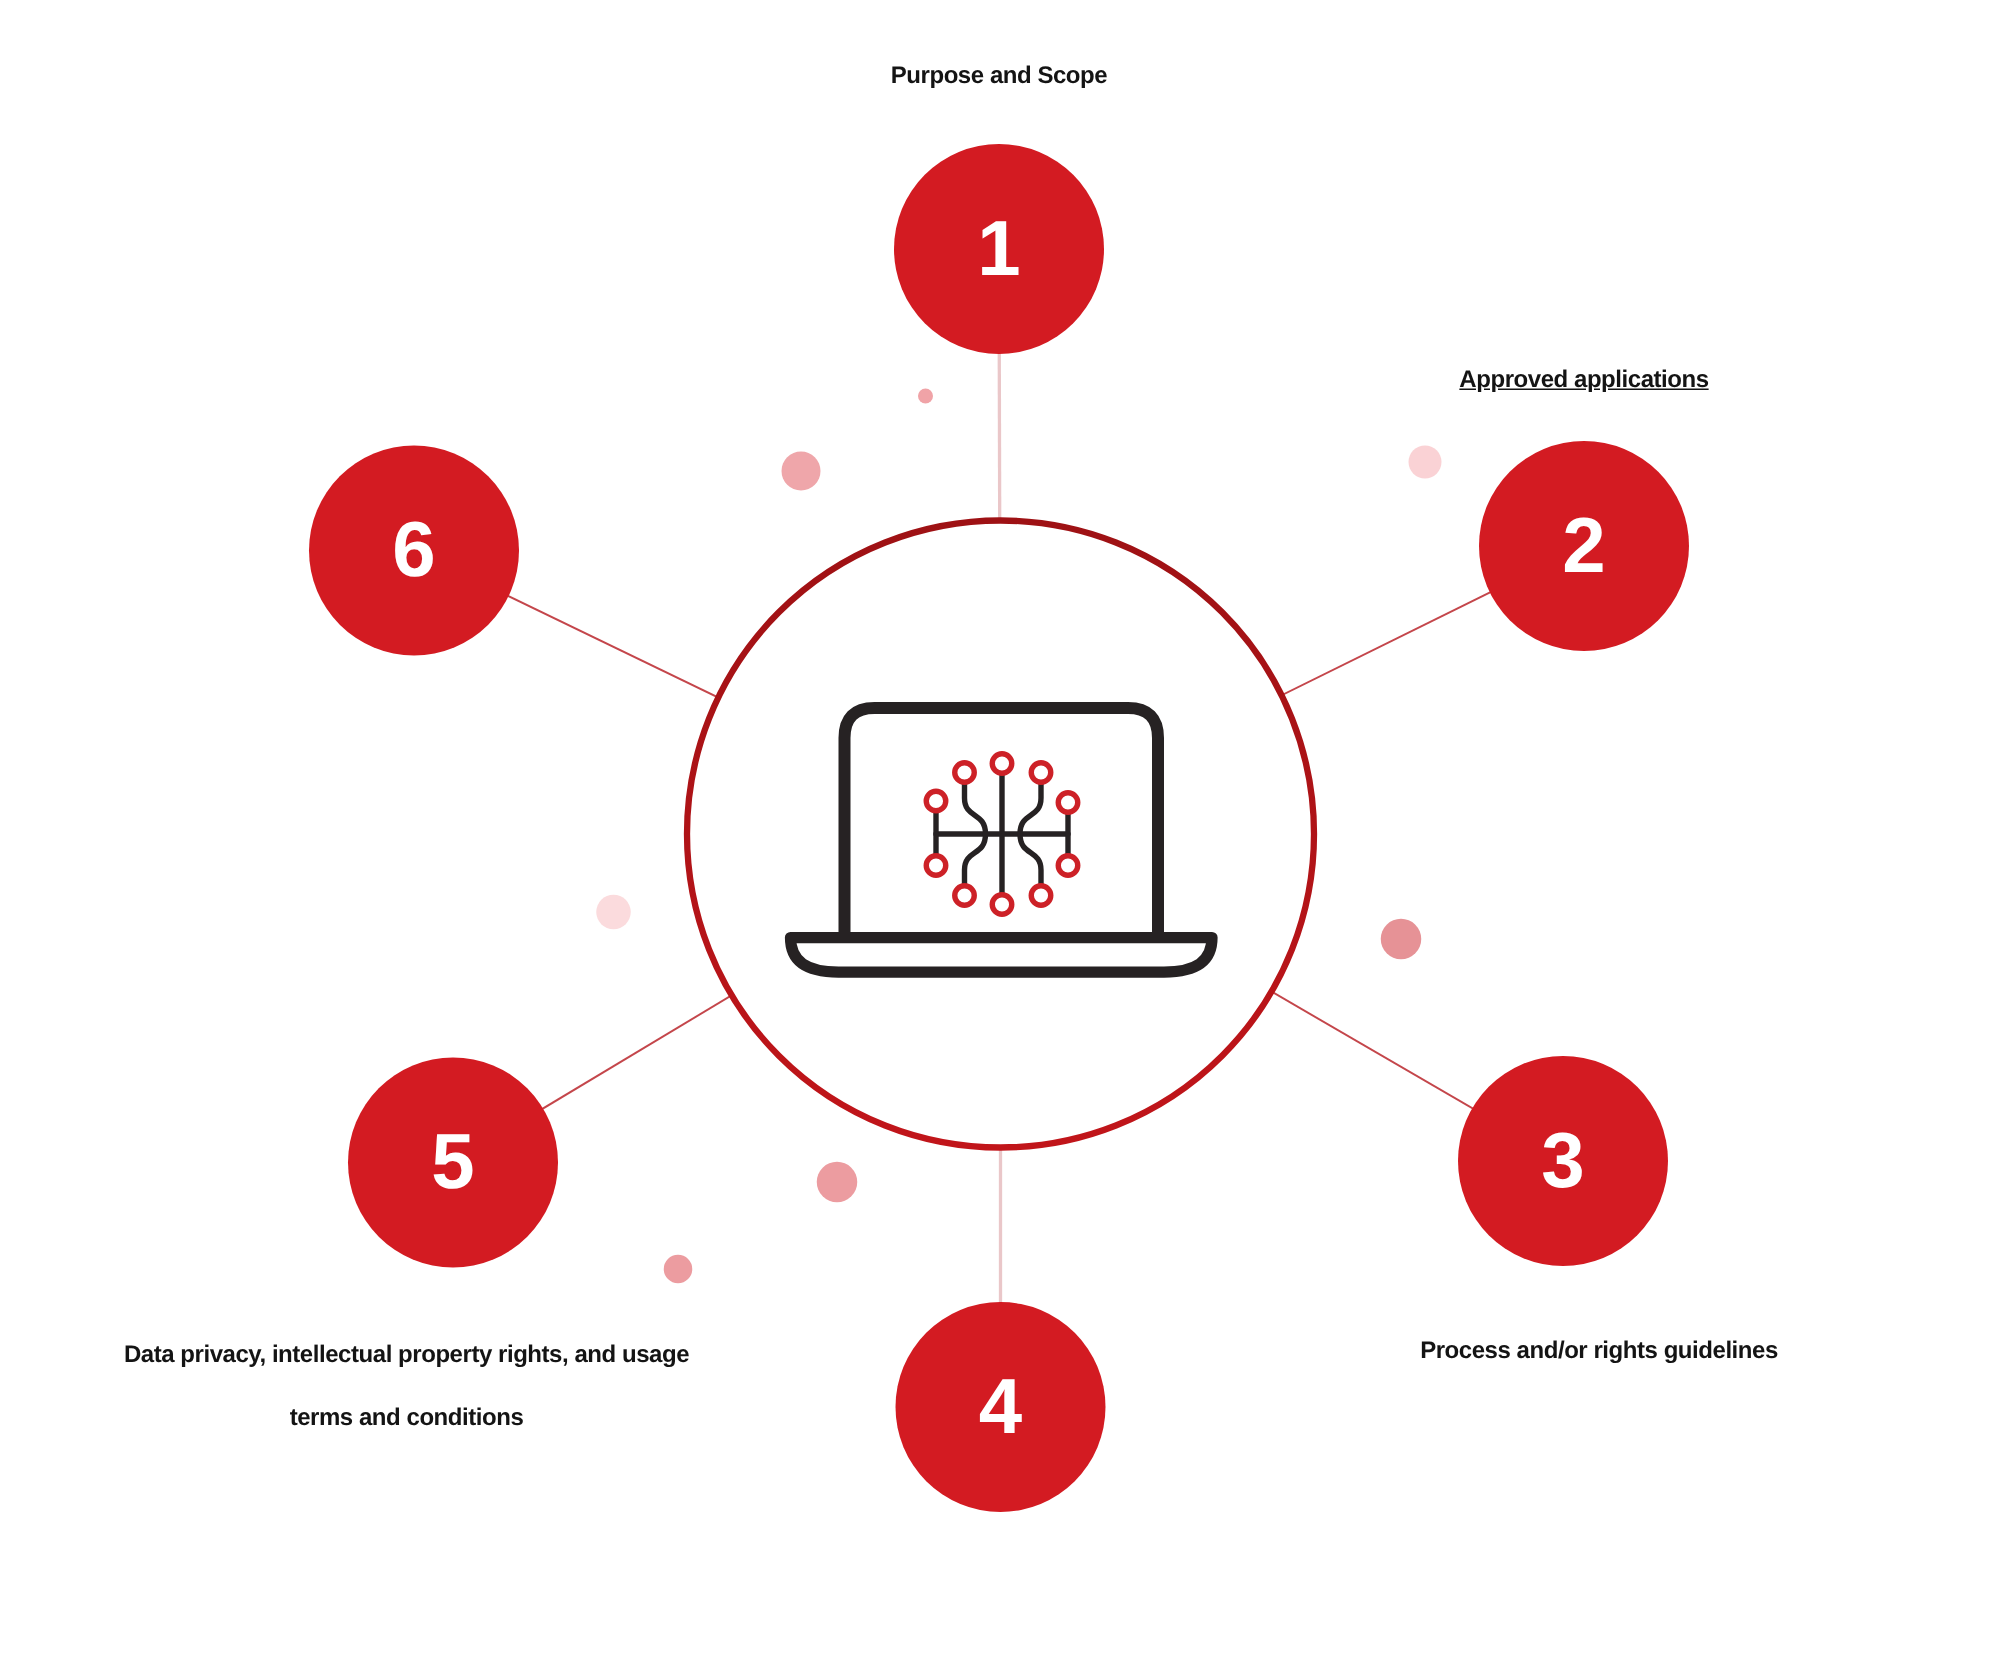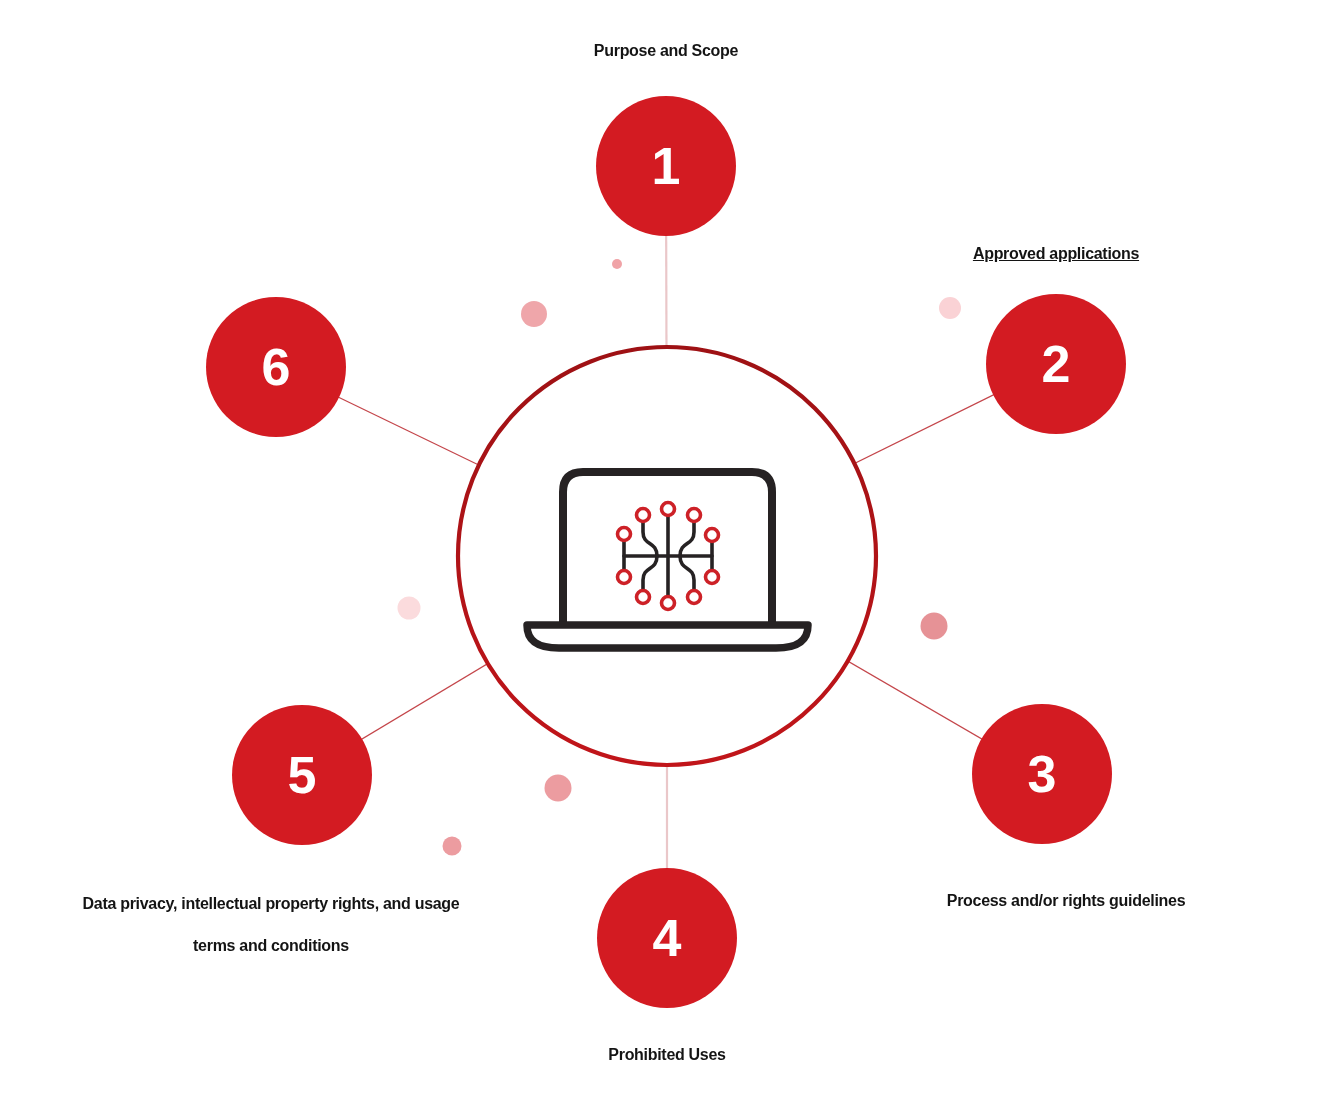--- a/index.html
+++ b/index.html
@@ -102,16 +102,15 @@
   <div class="node" style="left:232px; top:705px;">
     <span>5</span>
   </div>
   <div class="node" style="left:206px; top:297px;">
     <span>6</span>
   </div>
 
   <div class="label" style="left:516px; top:30px;  width:300px;">Purpose and Scope</div>
   <div class="label" style="left:886px; top:233px; width:340px;text-decoration:underline;">Approved applications</div>
   <div class="label" style="left:911px; top:880px; width:310px;">Process and/or rights guidelines</div>
-  <div class="label" style="left:517px; top:1034px;width:300px;">Prohibited Uses</div>
   <div class="label" style="left:81px;  top:883px; width:380px;">Data privacy, intellectual property rights, and usage terms and conditions</div>
 
 </div>
 
 </body></html>

